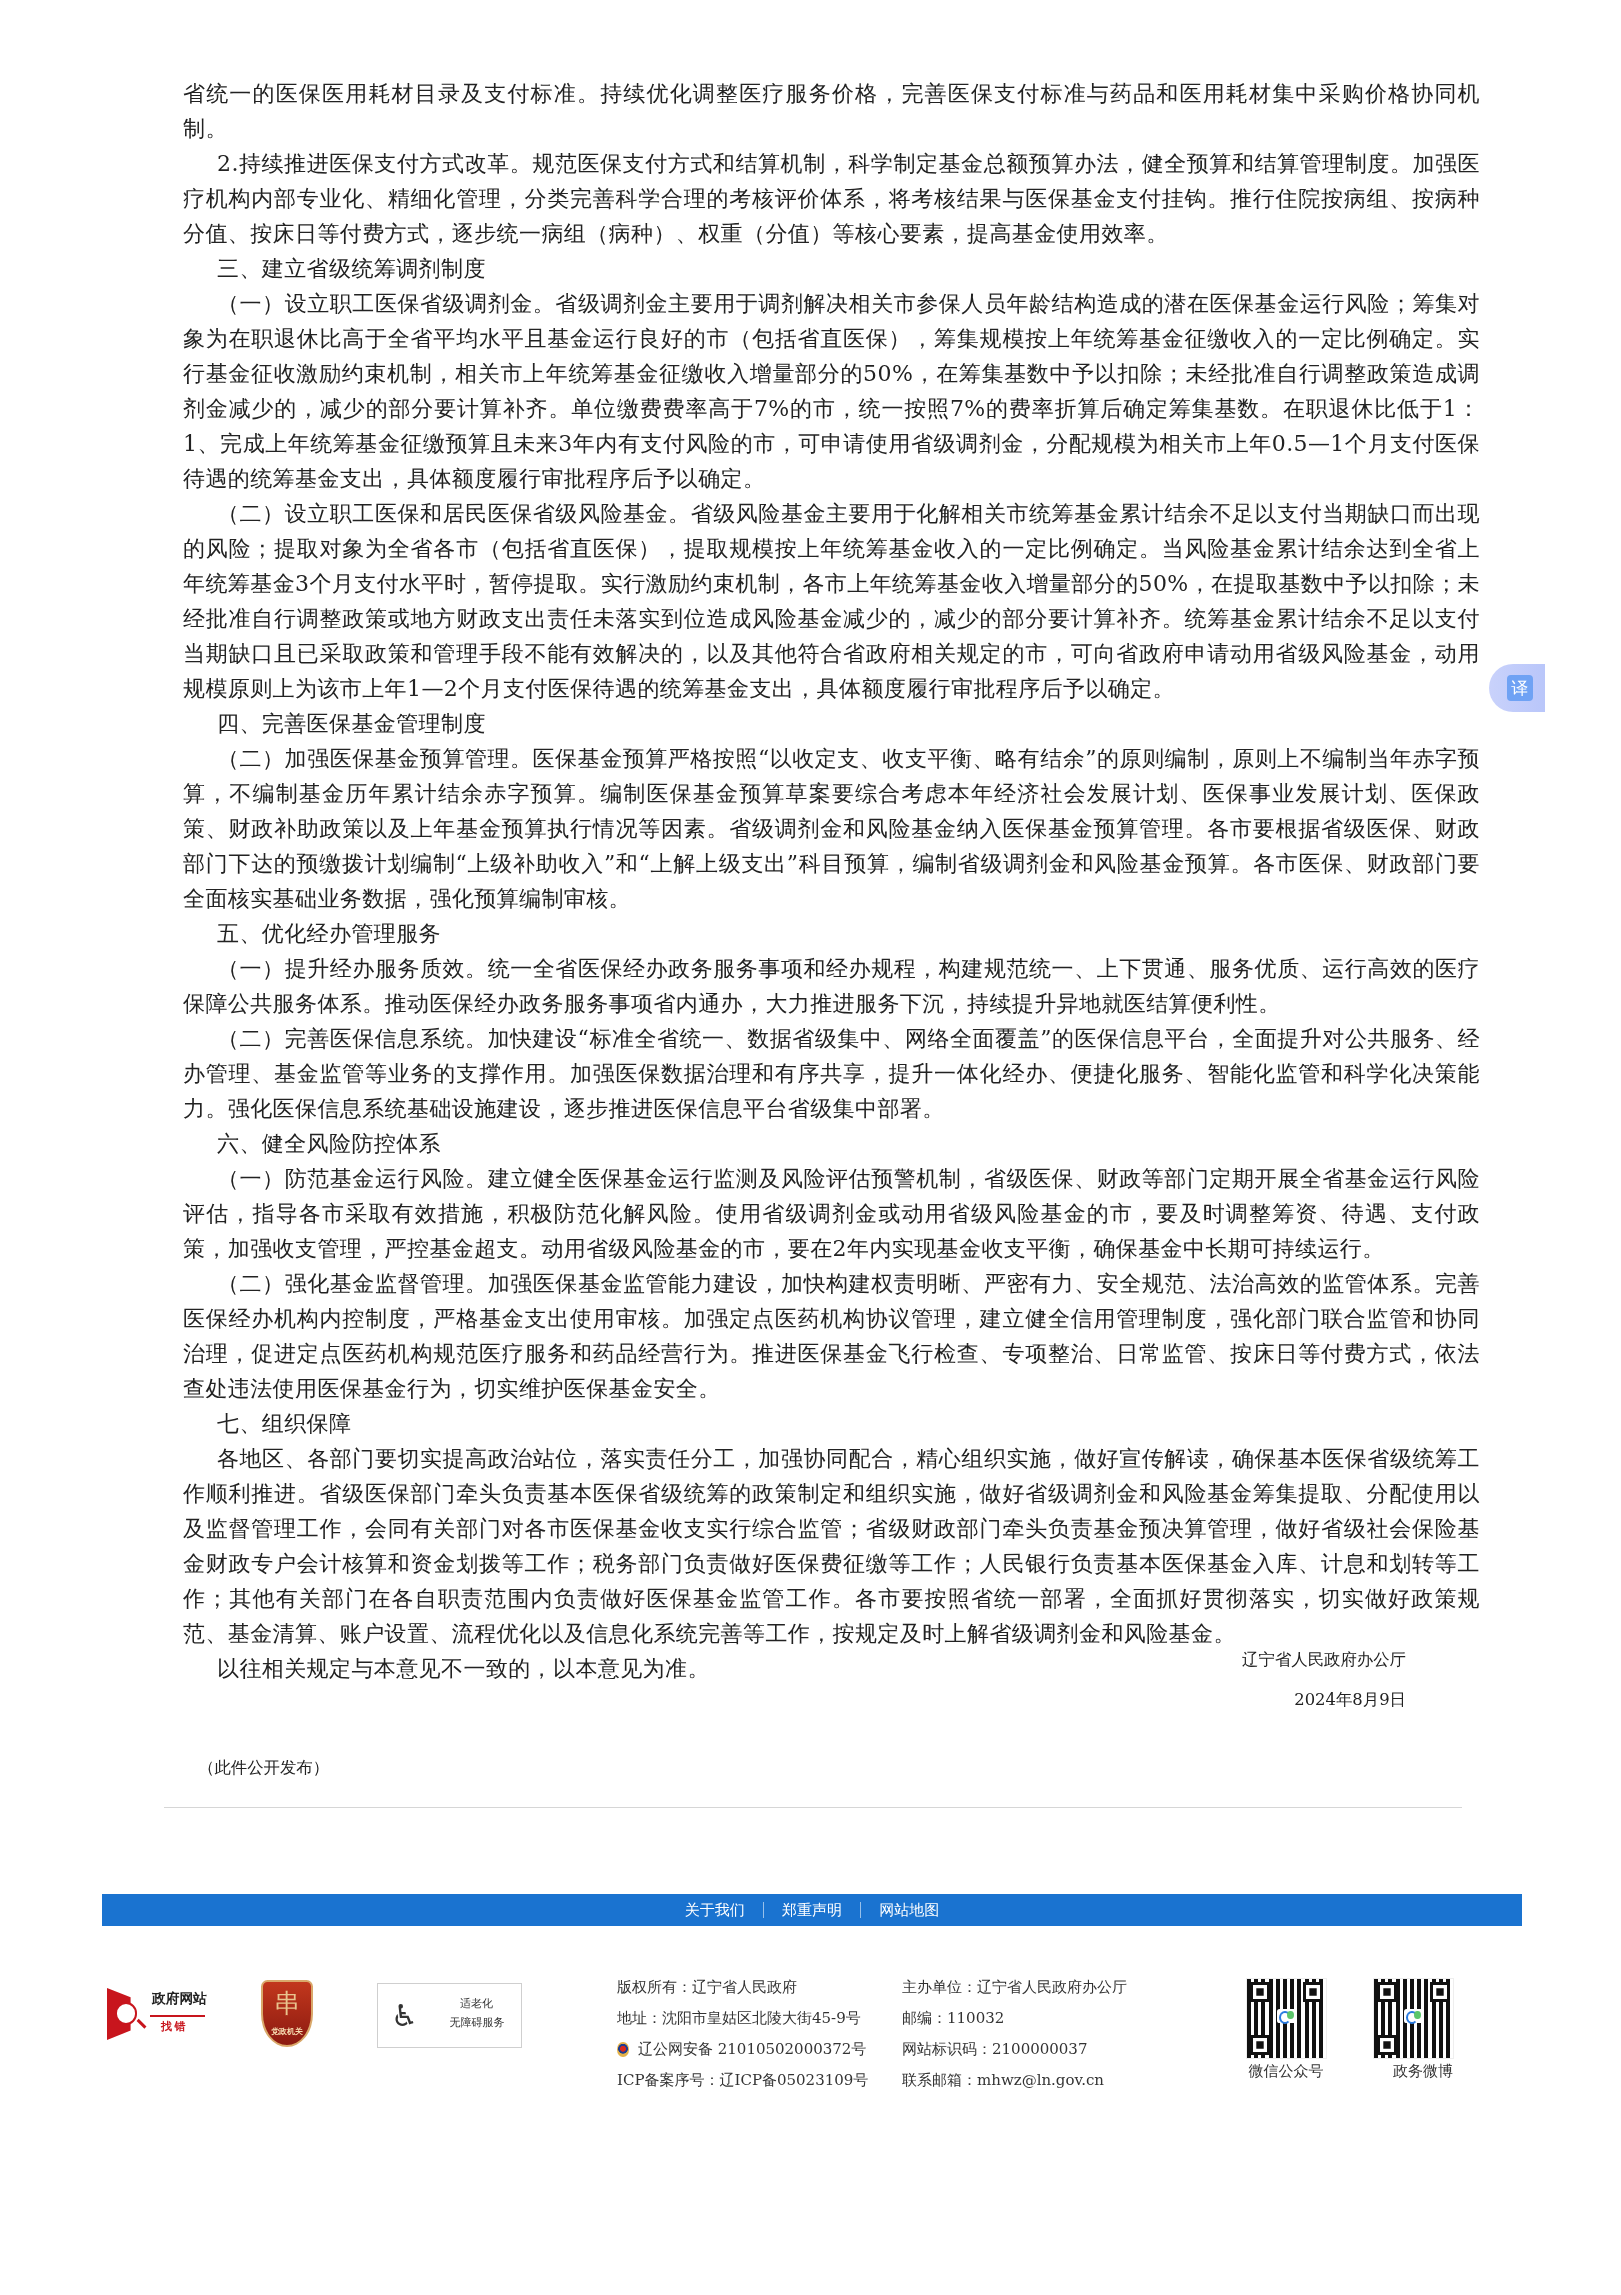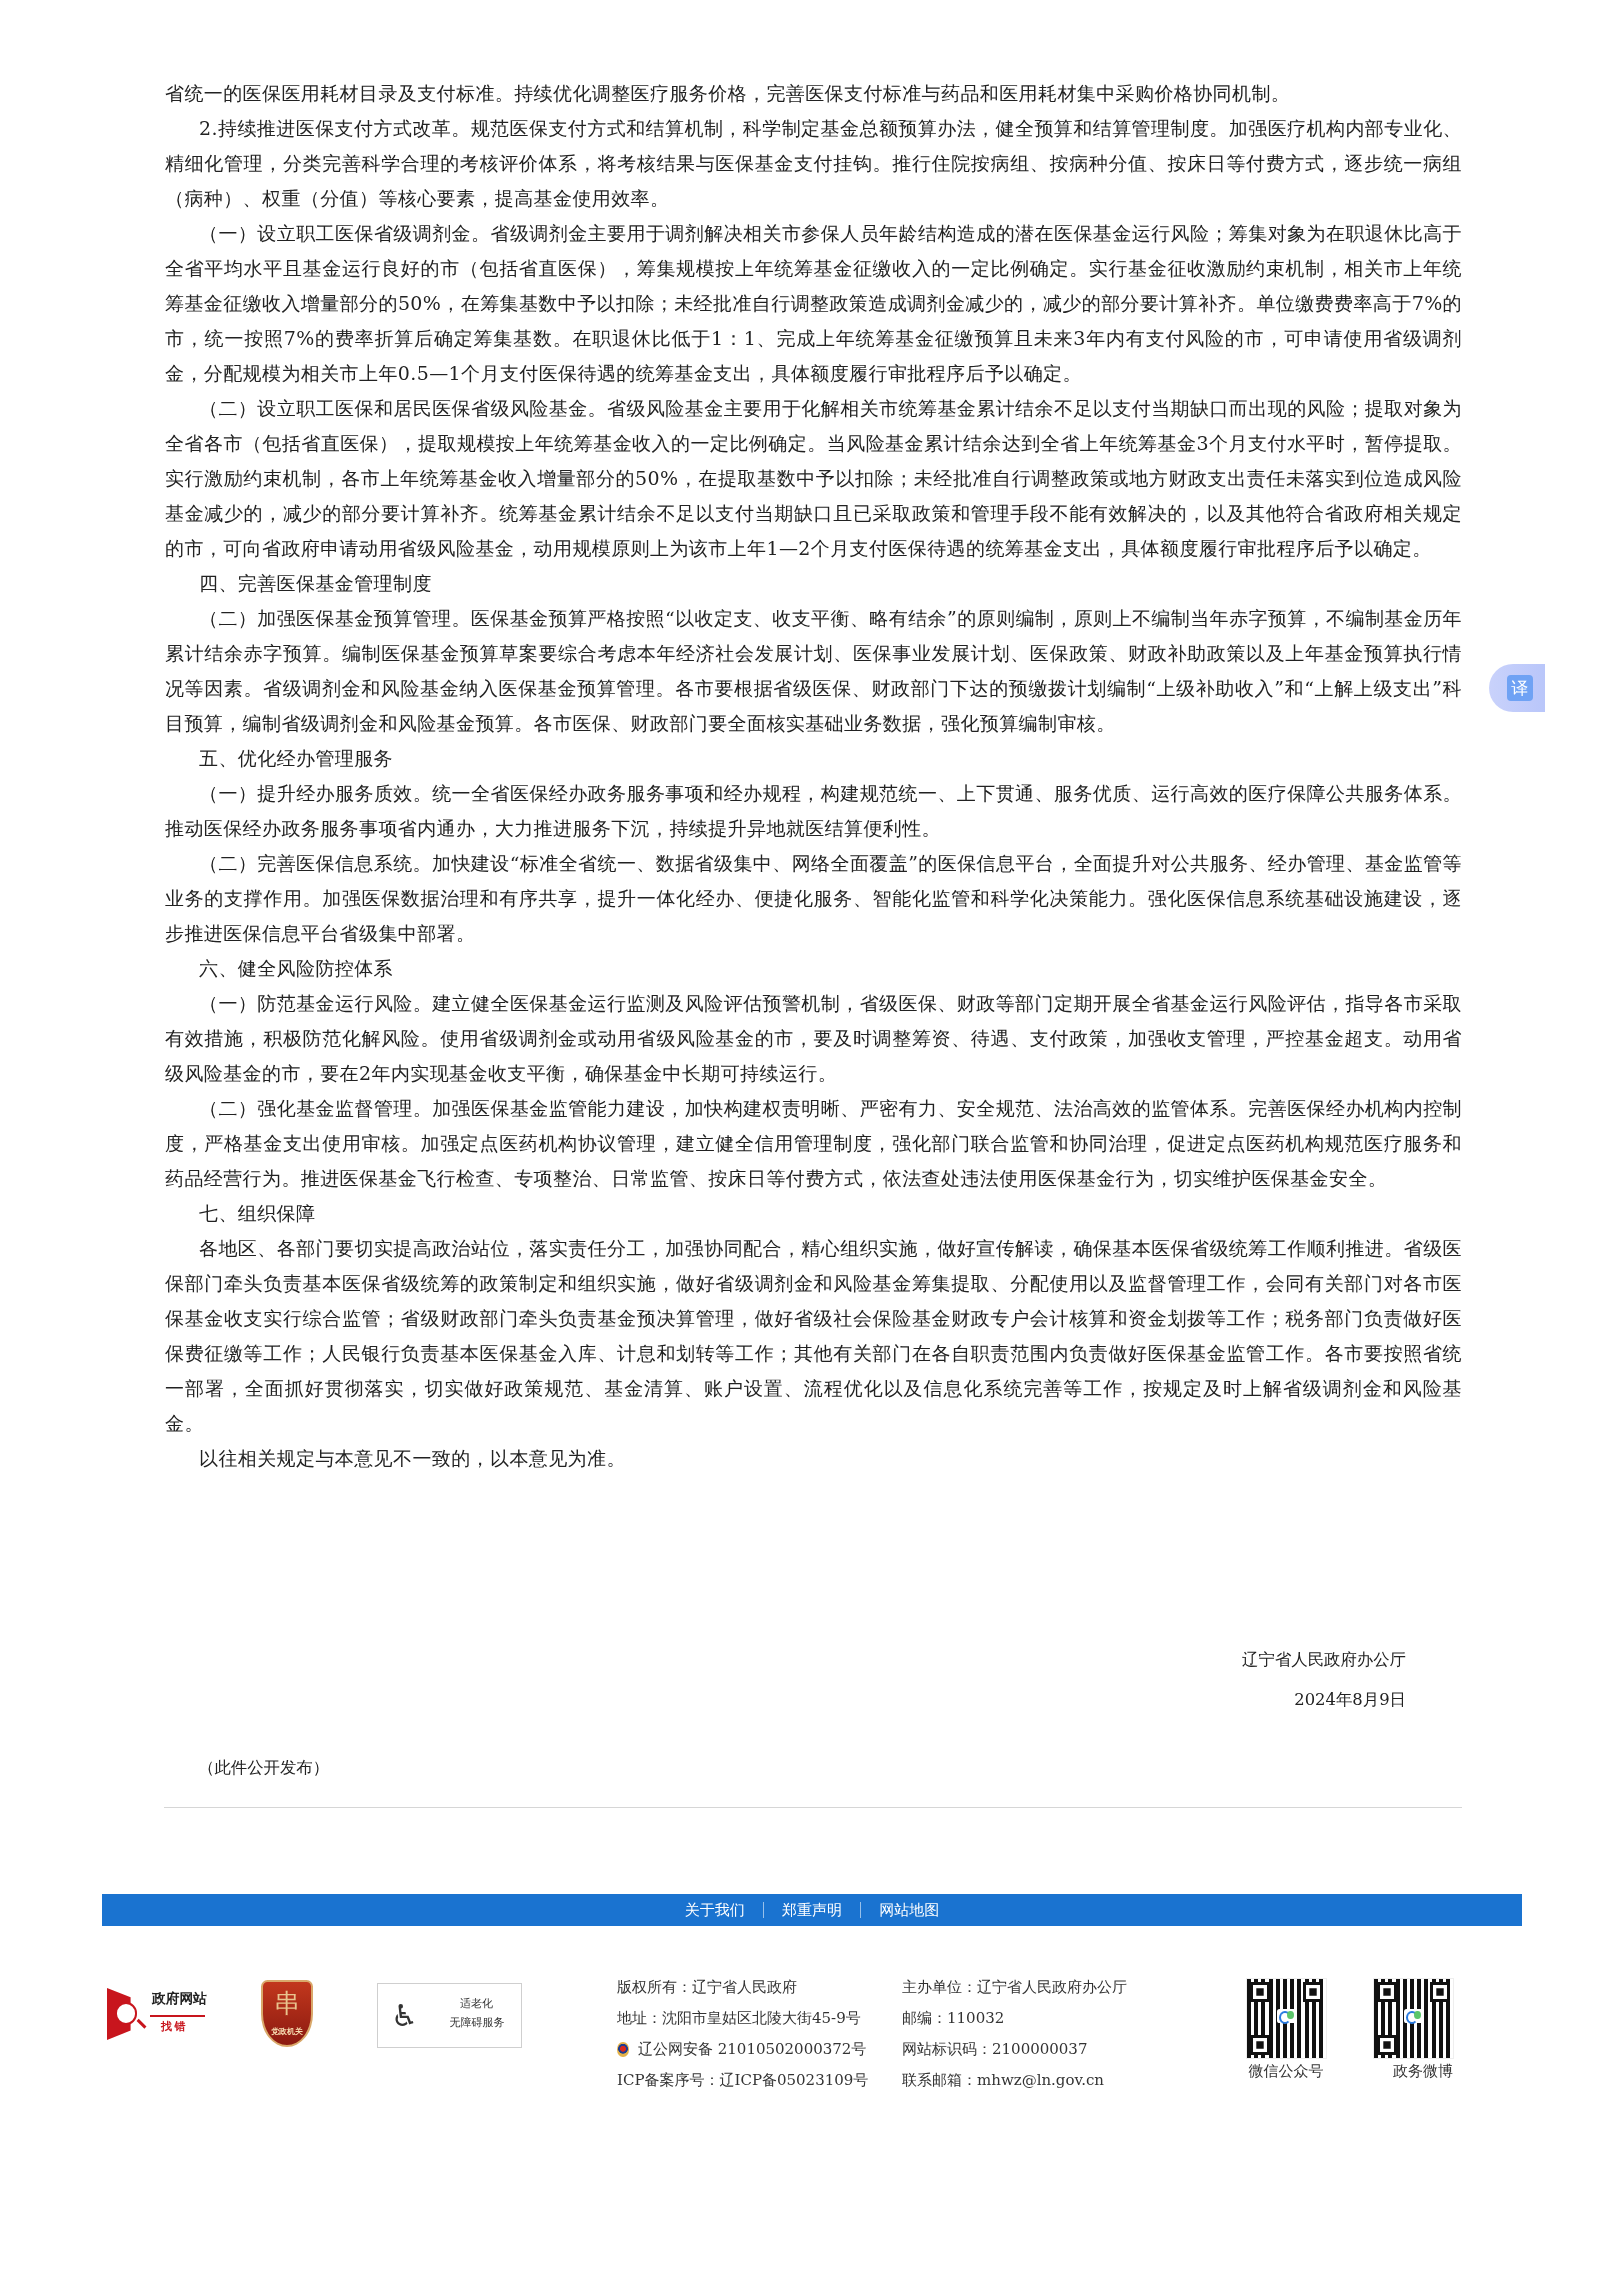--- a/index.html
+++ b/index.html
@@ -2,22 +2,22 @@
 <html style="font-size:10.5px"><head>
 <meta charset="utf-8">
 <style>
   html, body { margin: 0; padding: 0; background: #ffffff; }
   body {
     width: 1622px; height: 2295px; position: relative; overflow: hidden;
     font-family: "DejaVu Serif", "Liberation Serif", serif;
     color: #222222;
   }
   .article {
-    position: absolute; left: 165px; top: 76px; width: 1297px;
-    font-size: 19px; line-height: 35px; letter-spacing: 0.4px;
+    position: absolute; left: 183px; top: 76px; width: 1297px;
+    font-size: 22px; line-height: 35px; letter-spacing: 0.4px;
   }
   .article p { margin: 0; text-align: justify; text-indent: 34px; }
   .article p.noindent { text-indent: 0; }
   .article p.heading { text-indent: 34px; }
   .signature { position: absolute; right: 216px; top: 1642px; text-align: right; font-size: 16.4px; line-height: 35px; }
   .signature div { margin: 0; }
   .signature .date { margin-top: 5px; }
   .publish-note { position: absolute; left: 198px; top: 1755px; font-size: 16.4px; line-height: 26px; }
   .divider { position: absolute; left: 164px; top: 1807px; width: 1298px; height: 1.3px; background: #d6d6d6; }
 
@@ -74,20 +74,21 @@
 </head>
 <body>
 
 <div class="translate-btn">
   <div class="icon">译</div>
 </div>
 
 <div class="article">
   <p class="noindent">省统一的医保医用耗材目录及支付标准。持续优化调整医疗服务价格，完善医保支付标准与药品和医用耗材集中采购价格协同机制。</p>
   <p>2.持续推进医保支付方式改革。规范医保支付方式和结算机制，科学制定基金总额预算办法，健全预算和结算管理制度。加强医疗机构内部专业化、精细化管理，分类完善科学合理的考核评价体系，将考核结果与医保基金支付挂钩。推行住院按病组、按病种分值、按床日等付费方式，逐步统一病组（病种）、权重（分值）等核心要素，提高基金使用效率。</p>
+  <p class="heading">三、建立省级统筹调剂制度</p>
   <p>（一）设立职工医保省级调剂金。省级调剂金主要用于调剂解决相关市参保人员年龄结构造成的潜在医保基金运行风险；筹集对象为在职退休比高于全省平均水平且基金运行良好的市（包括省直医保），筹集规模按上年统筹基金征缴收入的一定比例确定。实行基金征收激励约束机制，相关市上年统筹基金征缴收入增量部分的50%，在筹集基数中予以扣除；未经批准自行调整政策造成调剂金减少的，减少的部分要计算补齐。单位缴费费率高于7%的市，统一按照7%的费率折算后确定筹集基数。在职退休比低于1：1、完成上年统筹基金征缴预算且未来3年内有支付风险的市，可申请使用省级调剂金，分配规模为相关市上年0.5—1个月支付医保待遇的统筹基金支出，具体额度履行审批程序后予以确定。</p>
   <p>（二）设立职工医保和居民医保省级风险基金。省级风险基金主要用于化解相关市统筹基金累计结余不足以支付当期缺口而出现的风险；提取对象为全省各市（包括省直医保），提取规模按上年统筹基金收入的一定比例确定。当风险基金累计结余达到全省上年统筹基金3个月支付水平时，暂停提取。实行激励约束机制，各市上年统筹基金收入增量部分的50%，在提取基数中予以扣除；未经批准自行调整政策或地方财政支出责任未落实到位造成风险基金减少的，减少的部分要计算补齐。统筹基金累计结余不足以支付当期缺口且已采取政策和管理手段不能有效解决的，以及其他符合省政府相关规定的市，可向省政府申请动用省级风险基金，动用规模原则上为该市上年1—2个月支付医保待遇的统筹基金支出，具体额度履行审批程序后予以确定。</p>
   <p class="heading">四、完善医保基金管理制度</p>
   <p>（二）加强医保基金预算管理。医保基金预算严格按照“以收定支、收支平衡、略有结余”的原则编制，原则上不编制当年赤字预算，不编制基金历年累计结余赤字预算。编制医保基金预算草案要综合考虑本年经济社会发展计划、医保事业发展计划、医保政策、财政补助政策以及上年基金预算执行情况等因素。省级调剂金和风险基金纳入医保基金预算管理。各市要根据省级医保、财政部门下达的预缴拨计划编制“上级补助收入”和“上解上级支出”科目预算，编制省级调剂金和风险基金预算。各市医保、财政部门要全面核实基础业务数据，强化预算编制审核。</p>
   <p class="heading">五、优化经办管理服务</p>
   <p>（一）提升经办服务质效。统一全省医保经办政务服务事项和经办规程，构建规范统一、上下贯通、服务优质、运行高效的医疗保障公共服务体系。推动医保经办政务服务事项省内通办，大力推进服务下沉，持续提升异地就医结算便利性。</p>
   <p>（二）完善医保信息系统。加快建设“标准全省统一、数据省级集中、网络全面覆盖”的医保信息平台，全面提升对公共服务、经办管理、基金监管等业务的支撑作用。加强医保数据治理和有序共享，提升一体化经办、便捷化服务、智能化监管和科学化决策能力。强化医保信息系统基础设施建设，逐步推进医保信息平台省级集中部署。</p>
   <p class="heading">六、健全风险防控体系</p>
   <p>（一）防范基金运行风险。建立健全医保基金运行监测及风险评估预警机制，省级医保、财政等部门定期开展全省基金运行风险评估，指导各市采取有效措施，积极防范化解风险。使用省级调剂金或动用省级风险基金的市，要及时调整筹资、待遇、支付政策，加强收支管理，严控基金超支。动用省级风险基金的市，要在2年内实现基金收支平衡，确保基金中长期可持续运行。</p>
   <p>（二）强化基金监督管理。加强医保基金监管能力建设，加快构建权责明晰、严密有力、安全规范、法治高效的监管体系。完善医保经办机构内控制度，严格基金支出使用审核。加强定点医药机构协议管理，建立健全信用管理制度，强化部门联合监管和协同治理，促进定点医药机构规范医疗服务和药品经营行为。推进医保基金飞行检查、专项整治、日常监管、按床日等付费方式，依法查处违法使用医保基金行为，切实维护医保基金安全。</p>

